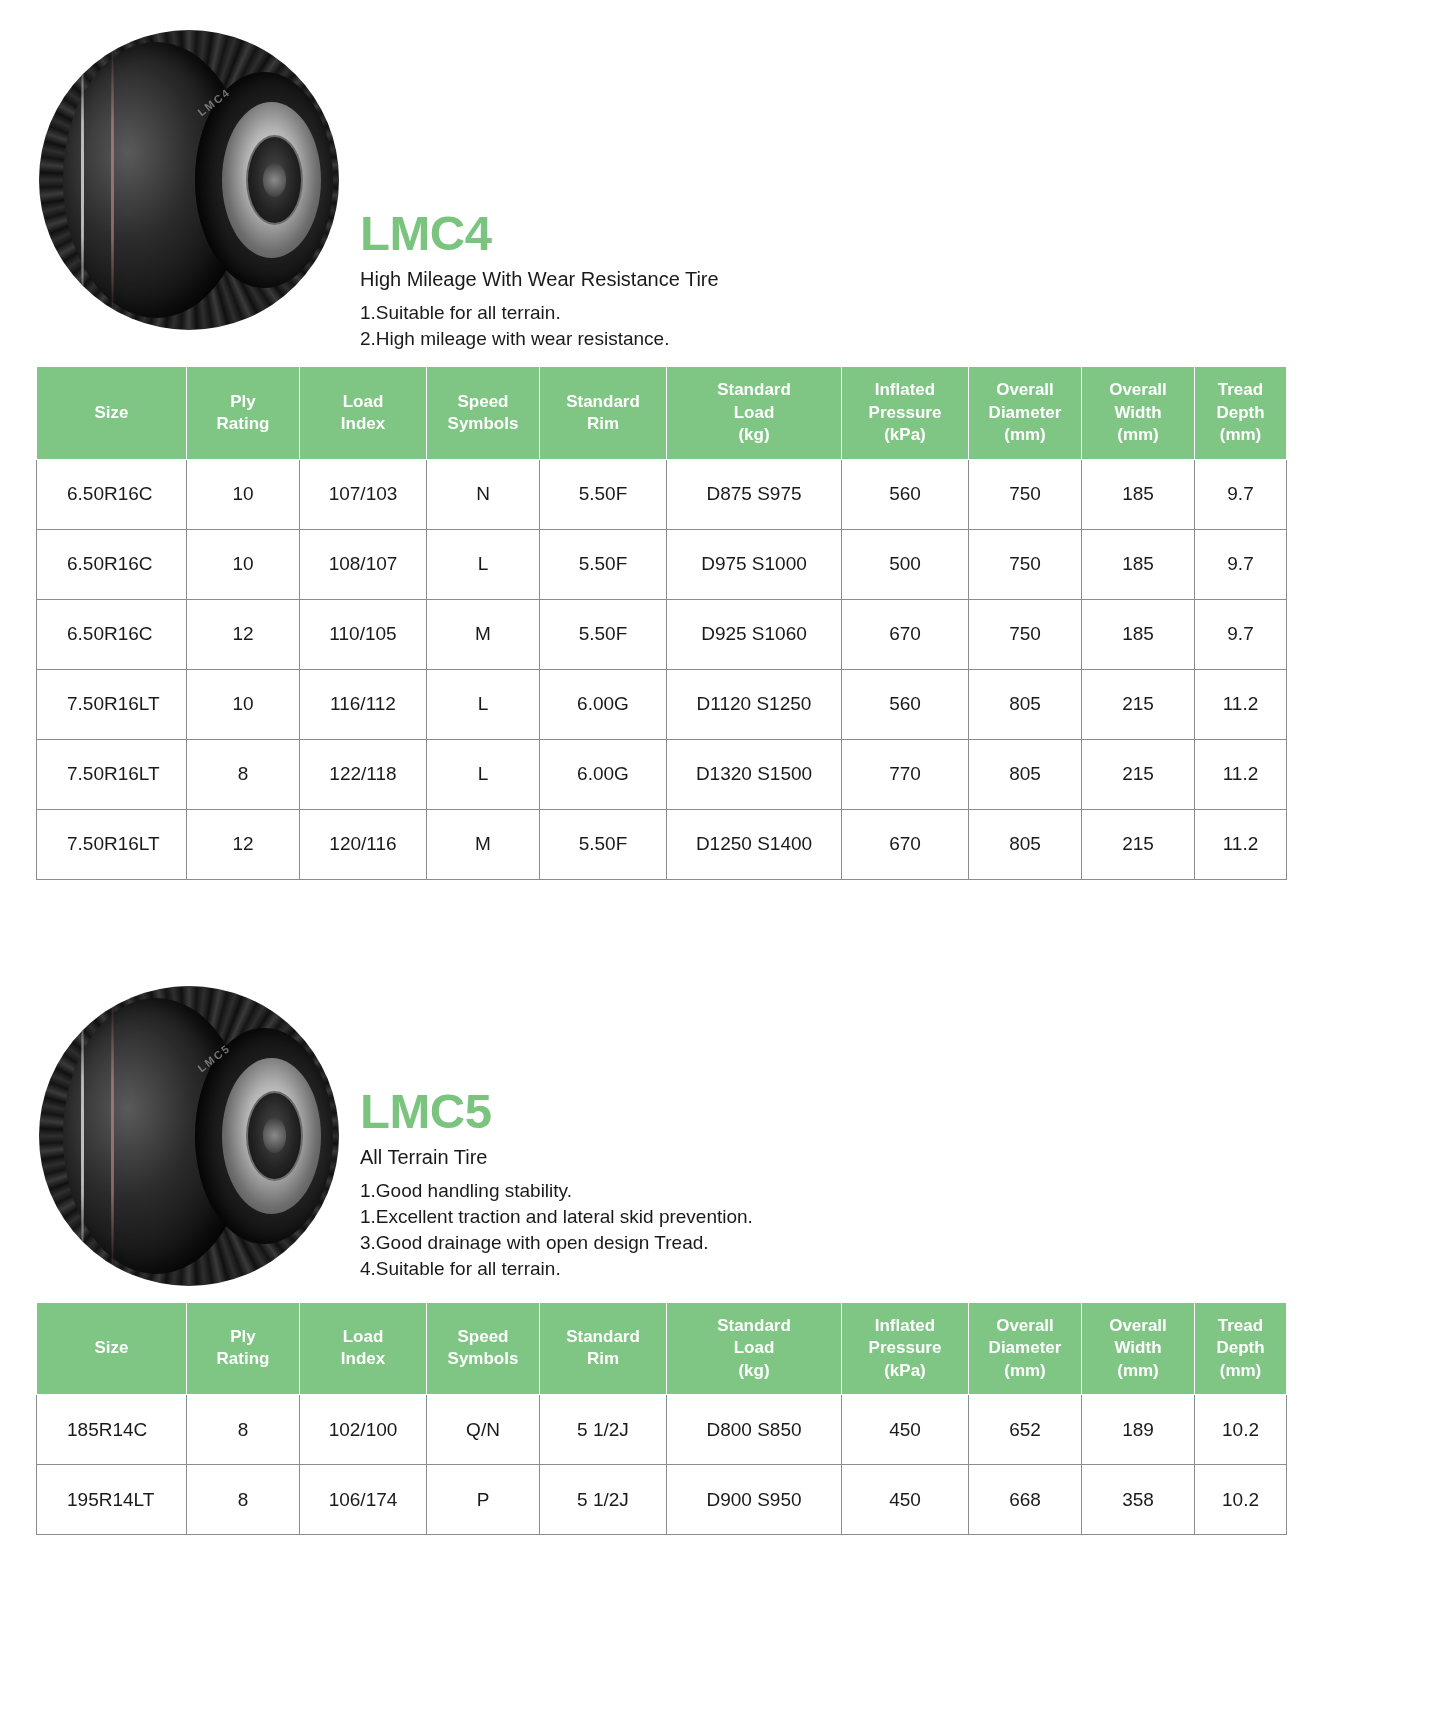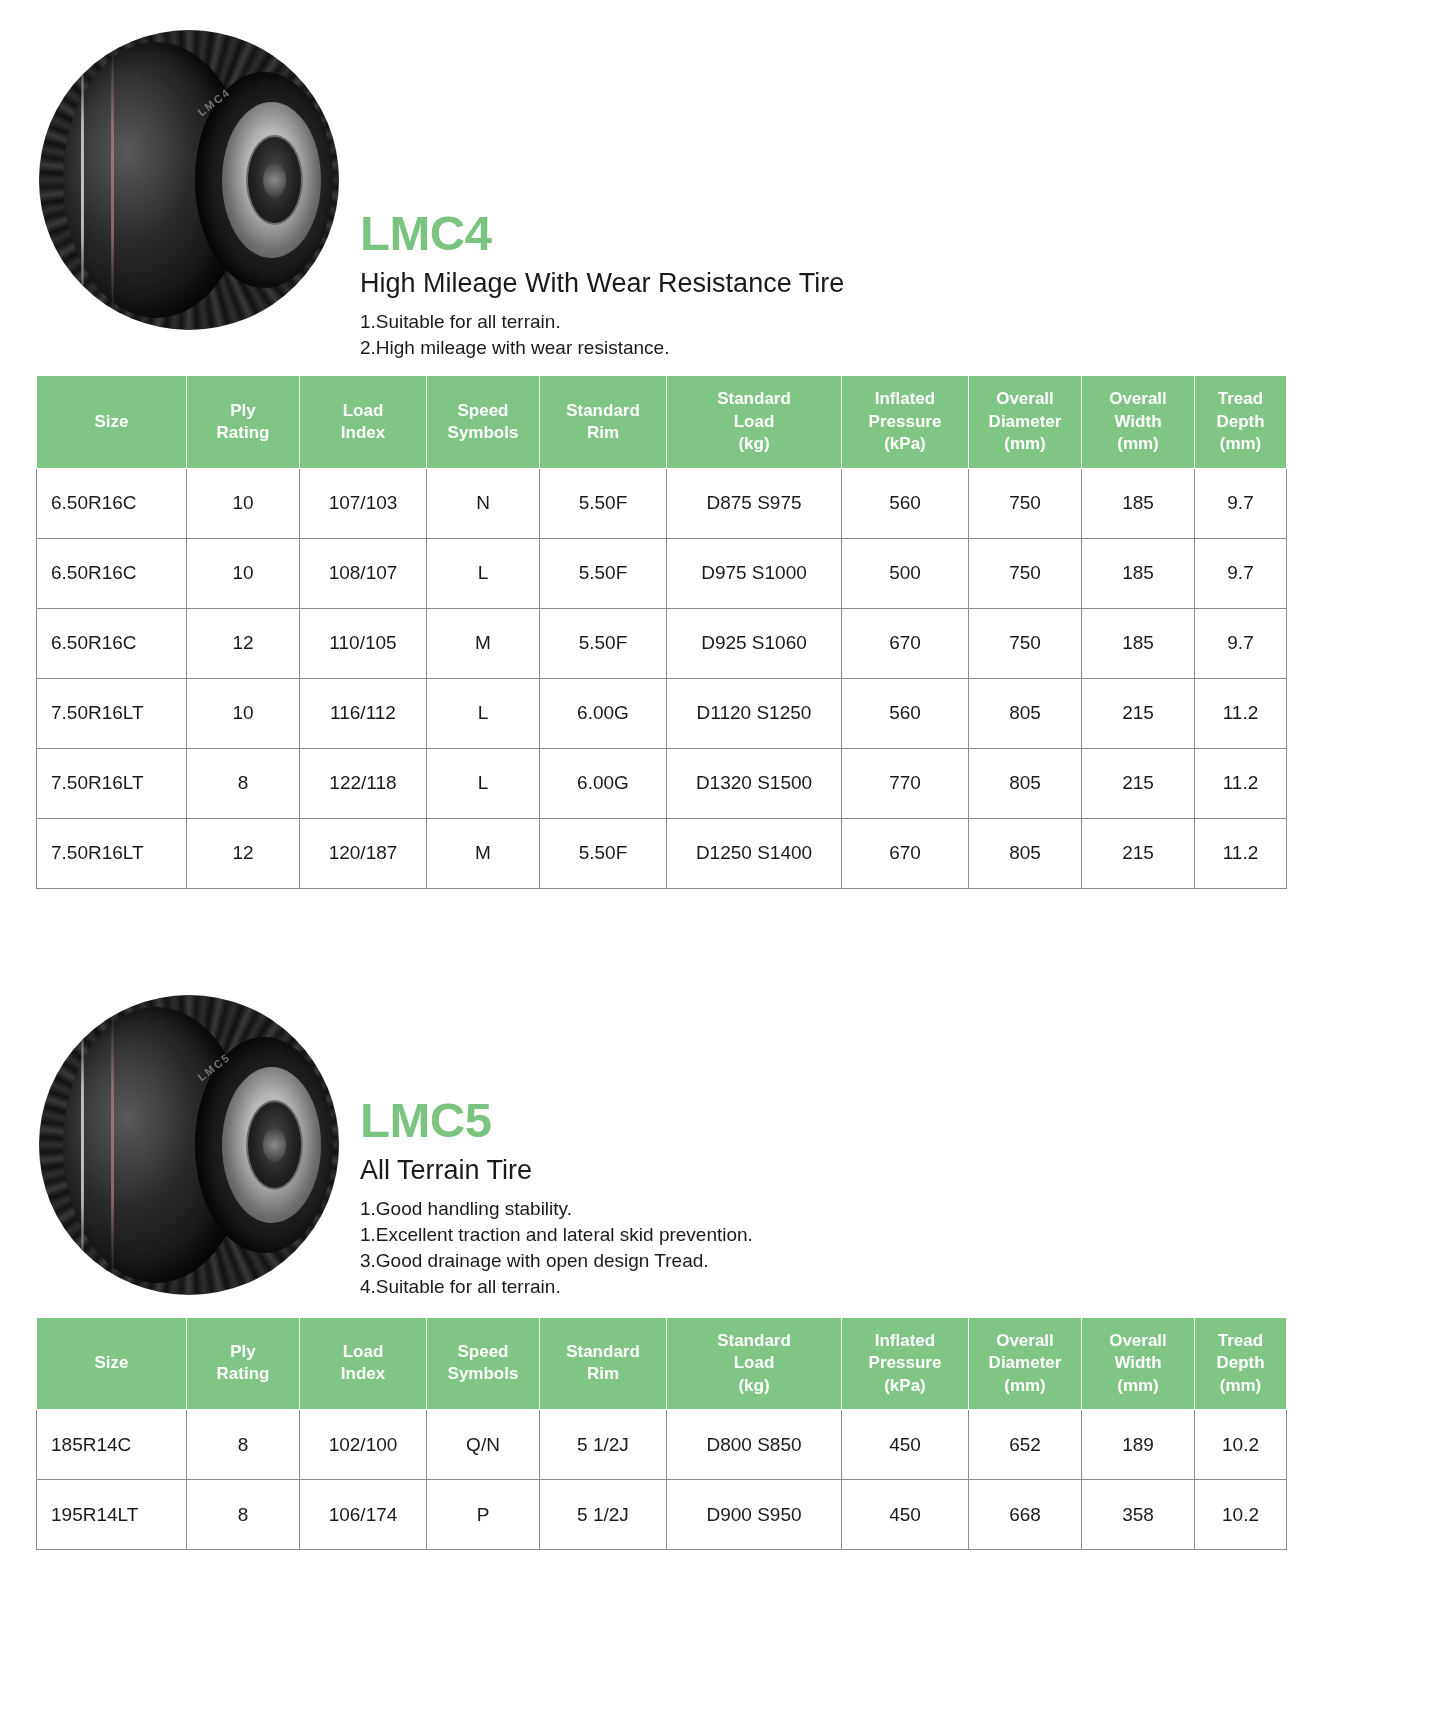--- a/index.html
+++ b/index.html
@@ -39,21 +39,21 @@
 
   .product-title {
     font-size: 49px;
     font-weight: bold;
     color: #7ac47f;
     line-height: 1.06;
     letter-spacing: -0.5px;
   }
 
   .product-subtitle {
-    font-size: 27px;
+    font-size: 20px;
     font-weight: normal;
     color: #1a1a1a;
     line-height: 1.3;
     margin-top: 6px;
   }
 
   .feature-list {
     margin-top: 8px;
     list-style: none;
   }
@@ -202,21 +202,21 @@
   }
   .spec-table td {
     font-size: 19px;
     color: #1a1a1a;
     text-align: center;
     border: 1px solid #8c8c8c;
     padding: 16px 2px;
     height: 70px;
     background: #ffffff;
   }
-  .spec-table td.size-cell { text-align: left; padding-left: 14px; }
+  .spec-table td.size-cell { text-align: left; padding-left: 30px; }
 
   col.c-size   { width: 150px; }
   col.c-ply    { width: 113px; }
   col.c-load   { width: 127px; }
   col.c-speed  { width: 113px; }
   col.c-rim    { width: 127px; }
   col.c-stdload{ width: 175px; }
   col.c-press  { width: 127px; }
   col.c-diam   { width: 113px; }
   col.c-width  { width: 113px; }
@@ -383,21 +383,21 @@
               <td>6.00G</td>
               <td>D1320 S1500</td>
               <td>770</td>
               <td>805</td>
               <td>215</td>
               <td>11.2</td>
             </tr>
             <tr>
               <td class="size-cell">7.50R16LT</td>
               <td>12</td>
-              <td>120/187</td>
+              <td>120/116</td>
               <td>M</td>
               <td>5.50F</td>
               <td>D1250 S1400</td>
               <td>670</td>
               <td>805</td>
               <td>215</td>
               <td>11.2</td>
             </tr>
           </tbody>
       </table>

